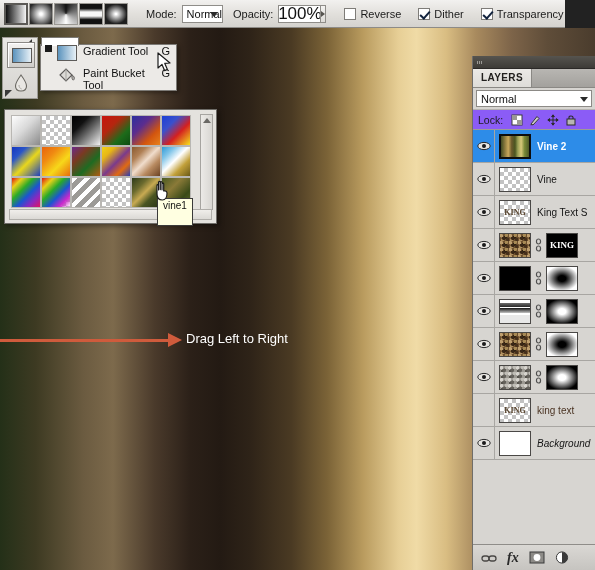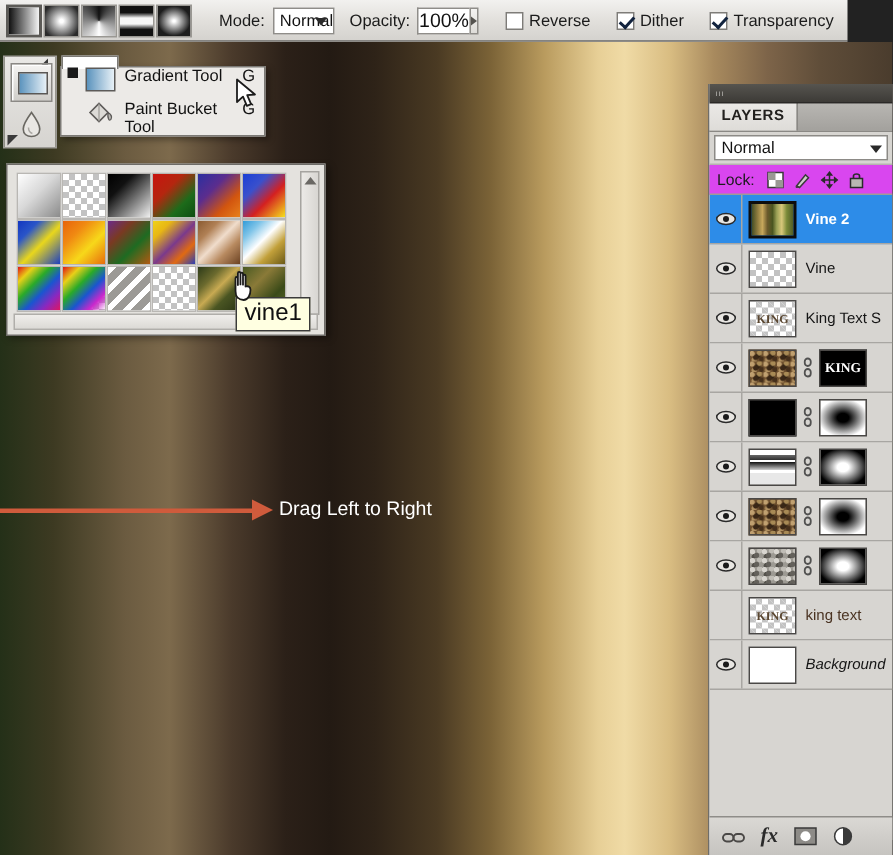--- a/index.html
+++ b/index.html
@@ -82,21 +82,21 @@
     border-left: 4px solid transparent;
     border-right: 4px solid transparent;
     border-top: 5px solid #2a2a2a;
   }
 
   .numfield {
     width: 42px; height: 18px;
     border: 1px solid #8f8d89; border-right: none;
     background: #fff;
     display: flex; align-items: center; justify-content: center;
-    font-size: 13px; color: #111;
+    font-size: 17px; color: #111;
     cursor: text;
   }
   .spin {
     width: 16px; height: 18px;
     border: 1px solid #8f8d89;
     background: linear-gradient(to bottom,#f4f3f1,#dedcd8);
     display: flex; align-items: center; justify-content: center;
     cursor: pointer;
   }
   .spin i {
@@ -233,22 +233,22 @@
   #picker-bottom {
     position: absolute; left: 4px; bottom: 3px;
     width: 203px; height: 11px;
     background: linear-gradient(to bottom,#f0eeeb,#dbd9d5);
     border: 1px solid #b0aeaa;
   }
   #tooltip {
     position: absolute; left: 157px; top: 198px;
     background: #ffffe1;
     border: 1px solid #3a3a3a;
-    padding: 1px 5px 2px;
-    font-size: 16px; color: #111;
+    padding: 1px 5px 14px;
+    font-size: 10px; color: #111;
     white-space: nowrap;
     z-index: 40;
   }
   #cursor-hand {
     position: absolute; left: 152px; top: 178px;
     z-index: 41; pointer-events: none;
   }
   #cursor-arrow {
     position: absolute; left: 157px; top: 52px;
     z-index: 41; pointer-events: none;
@@ -333,21 +333,21 @@
   #blend-combo .arrow {
     position: absolute; right: 3px; top: 50%; margin-top: -2px;
     width: 0; height: 0;
     border-left: 4px solid transparent; border-right: 4px solid transparent;
     border-top: 5px solid #2a2a2a;
   }
   #lock-row {
     height: 20px;
     display: flex; align-items: center;
     padding-left: 5px; gap: 6px;
-    background: #d946ef;
+    background: #8b5cf6;
     border-bottom: 1px solid #9d9b97;
   }
   #lock-row .lk-label { font-size: 10.5px; color: #1b1b1b; margin-right: 2px; }
   .lk-icon { width: 12px; height: 12px; cursor: pointer; position: relative; }
 
   #layer-list {
     position: absolute;
     left: 0; top: 74px;
     width: 122px;
     height: 430px;

